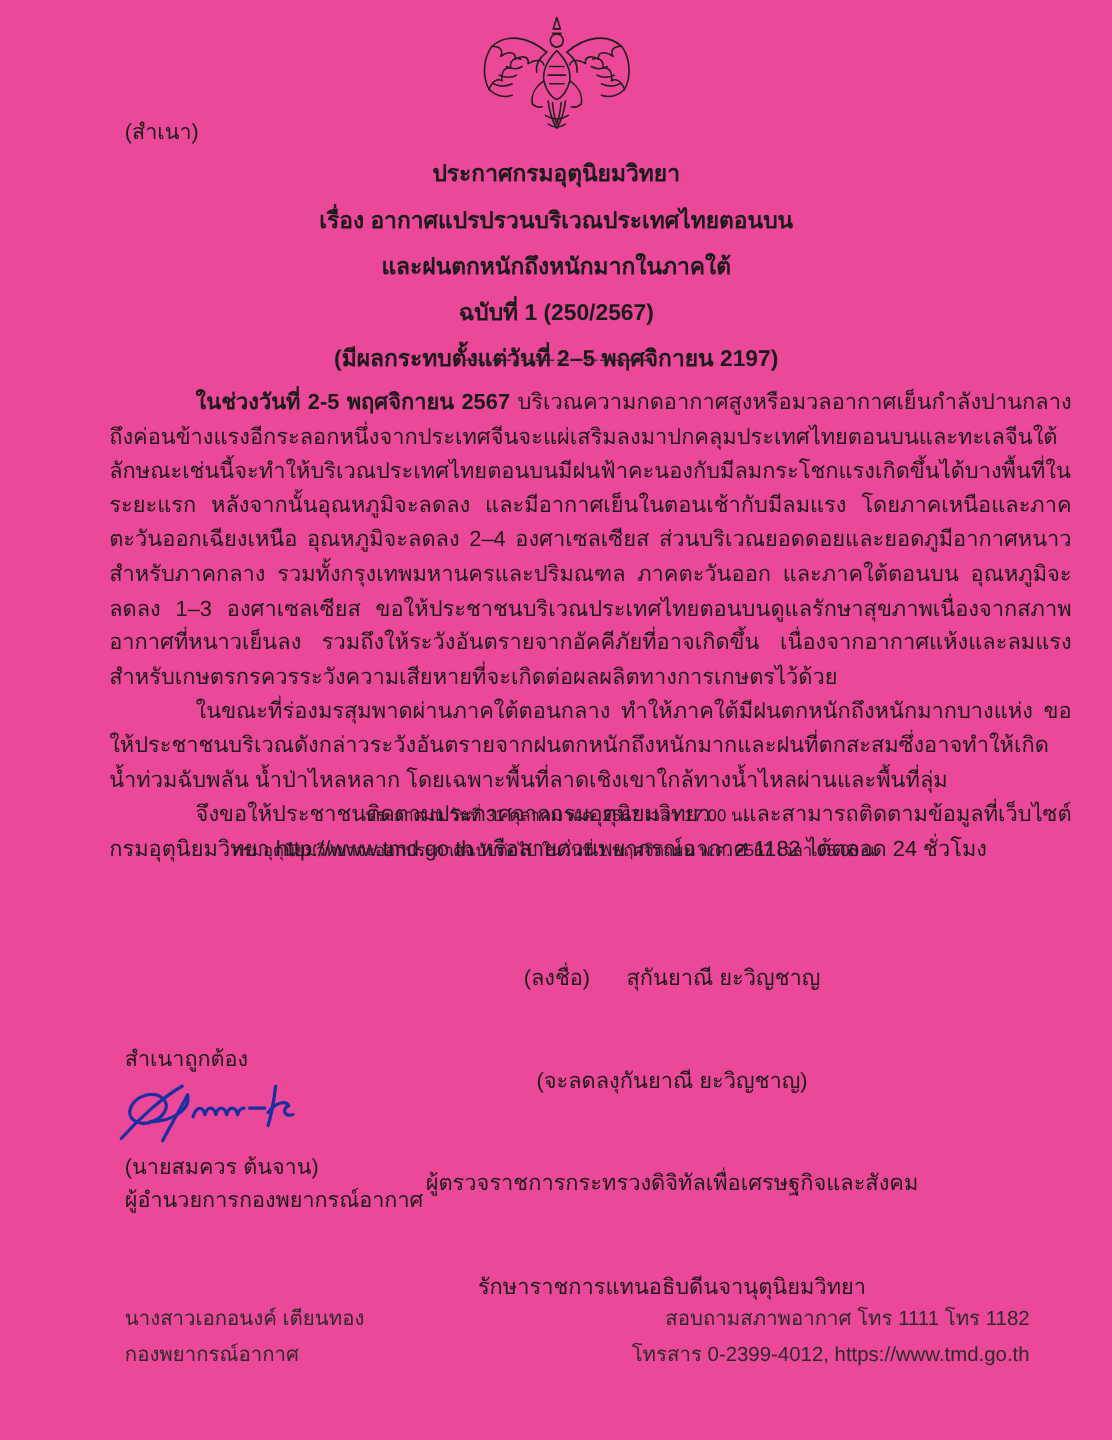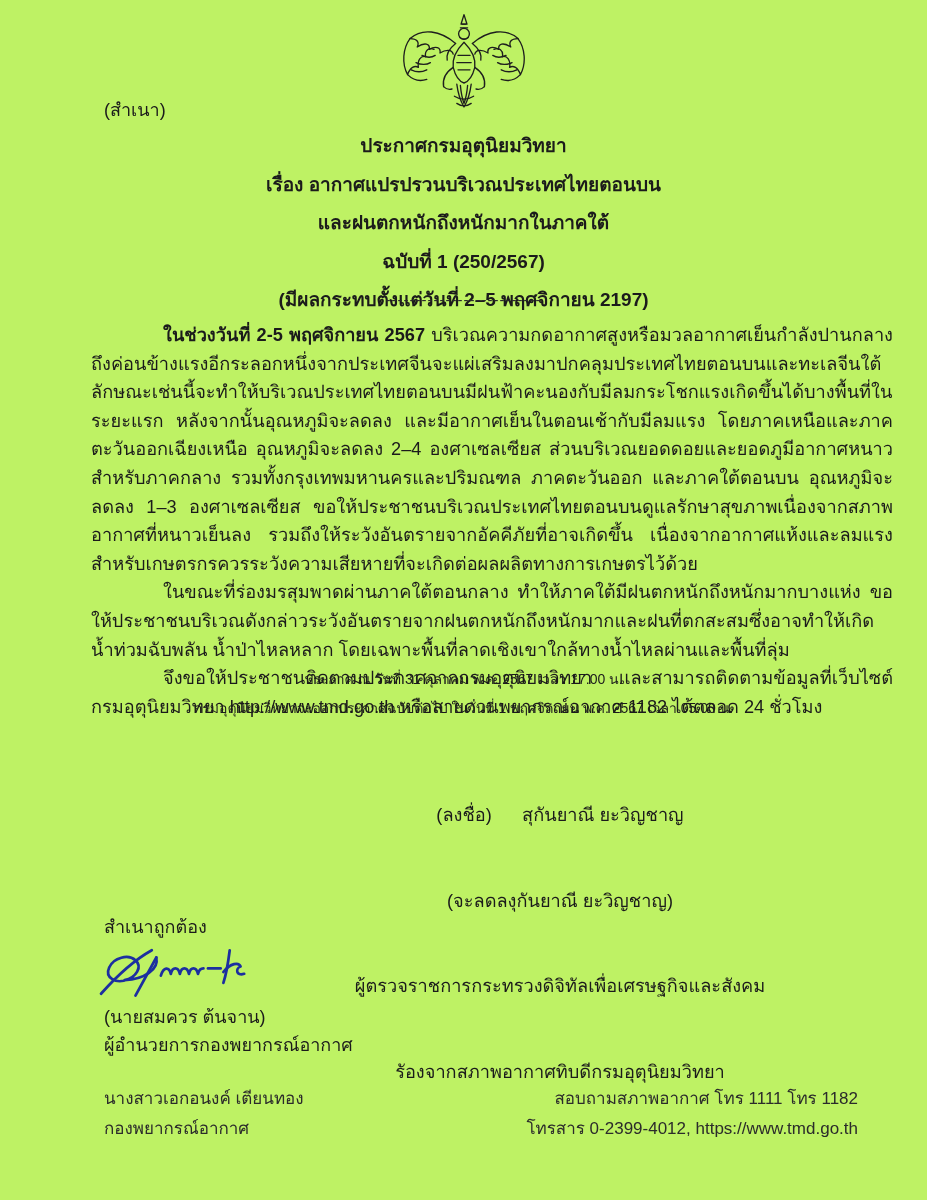--- a/index.html
+++ b/index.html
@@ -3,21 +3,21 @@
 <meta charset="utf-8">
 <style>
   html,body { margin:0; padding:0; }
   body {
     width:927px; height:1200px;
     background:#ffffff;
     font-family:"Liberation Sans","DejaVu Sans",sans-serif;
     color:#1b1b1b;
     -webkit-font-smoothing:antialiased;
   }
-  .page { position:relative; width:927px; height:1200px; overflow:hidden; background:#bef264; }
+  .page { position:relative; width:927px; height:1200px; overflow:hidden; background:#ec4899; }
 
   .emblem-wrap { position:absolute; top:12px; left:0; width:100%; display:flex; justify-content:center; }
   .emblem-wrap svg { display:block; }
 
   .copy-label { position:absolute; left:104px; top:95px; font-size:18px; }
 
   .title-block {
     position:absolute; top:127px; left:0; width:100%;
     text-align:center; font-weight:bold; font-size:19px; line-height:38.5px;
   }
@@ -37,21 +37,21 @@
     position:absolute; top:665px; left:0; width:100%;
     text-align:center; font-size:14px; line-height:29px;
   }
 
   .signer-block {
     position:absolute; top:744px; left:560px; transform:translateX(-50%);
     text-align:center; font-size:18.2px; line-height:28.5px;
     white-space:pre-wrap; width:520px;
   }
 
-  .certify-block { position:absolute; left:104px; top:913px; font-size:18px; line-height:28px; }
+  .certify-block { position:absolute; left:104px; top:868px; font-size:18px; line-height:28px; }
   .certify-signature { margin:2px 0 2px -8px; height:58px; }
 
   .footer { position:absolute; top:1084px; left:0; width:927px; font-size:17px; color:#2b2b2b; }
   .footer-left  { position:absolute; left:104px; top:0; text-align:left;  line-height:30px; }
   .footer-right { position:absolute; right:69px; top:0; text-align:right; line-height:30px; }
 </style>
 </head>
 <body>
 
 <div class="page">
@@ -106,21 +106,21 @@
 
   <div class="announce-block">
     <div>ประกาศ  ณ วันที่ 31 ตุลาคม พ.ศ. 2567 เวลา 17.00 น.</div>
     <div>กรมอุตุนิยมวิทยาจะออกประกาศฉบับต่อไป ในวันที่ 1 พฤศจิกายน พ.ศ. 2567 เวลา 05.00 น.</div>
   </div>
 
   <div class="signer-block">
     <div>(ลงชื่อ)      สุกันยาณี ยะวิญชาญ</div>
     <div>(จะลดลงุกันยาณี ยะวิญชาญ)</div>
     <div>ผู้ตรวจราชการกระทรวงดิจิทัลเพื่อเศรษฐกิจและสังคม</div>
-    <div>รัองจากสภาพอากาศทิบดีกรมอุตุนิยมวิทยา</div>
+    <div>รักษาราชการแทนอธิบดีนจานุตุนิยมวิทยา</div>
   </div>
 
   <div class="certify-block">
     <div>สำเนาถูกต้อง</div>
     <div class="certify-signature">
       <svg width="175" height="58" viewBox="0 0 190 64" fill="none" stroke="#1c2fa0" stroke-width="3" stroke-linecap="round" stroke-linejoin="round">
         <path d="M34 40 C20 46 8 38 13 27 C18 16 34 12 42 19 C50 26 43 38 30 41 C52 40 68 29 65 16"></path>
         <path d="M65 16 L42 58"></path>
         <path d="M4 56 C20 38 42 18 60 8"></path>
         <path d="M70 36 C73 26 79 26 81 34 C83 26 89 26 91 34 C93 26 99 26 101 34 C103 26 109 26 111 34 C112 30 114 28 117 28"></path>

